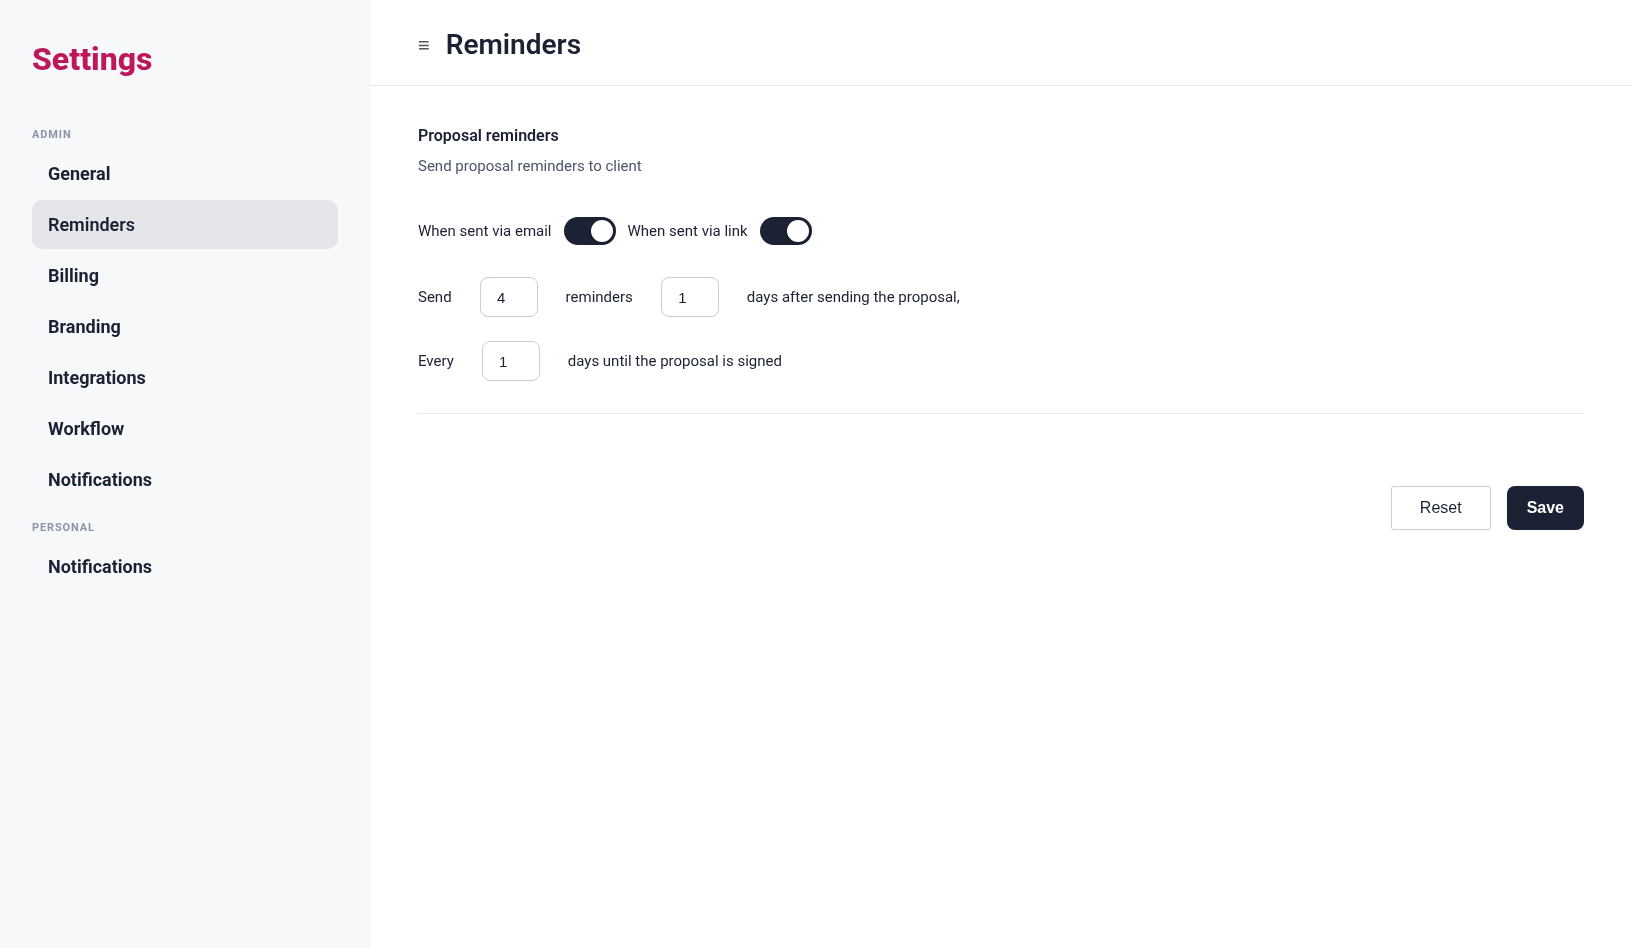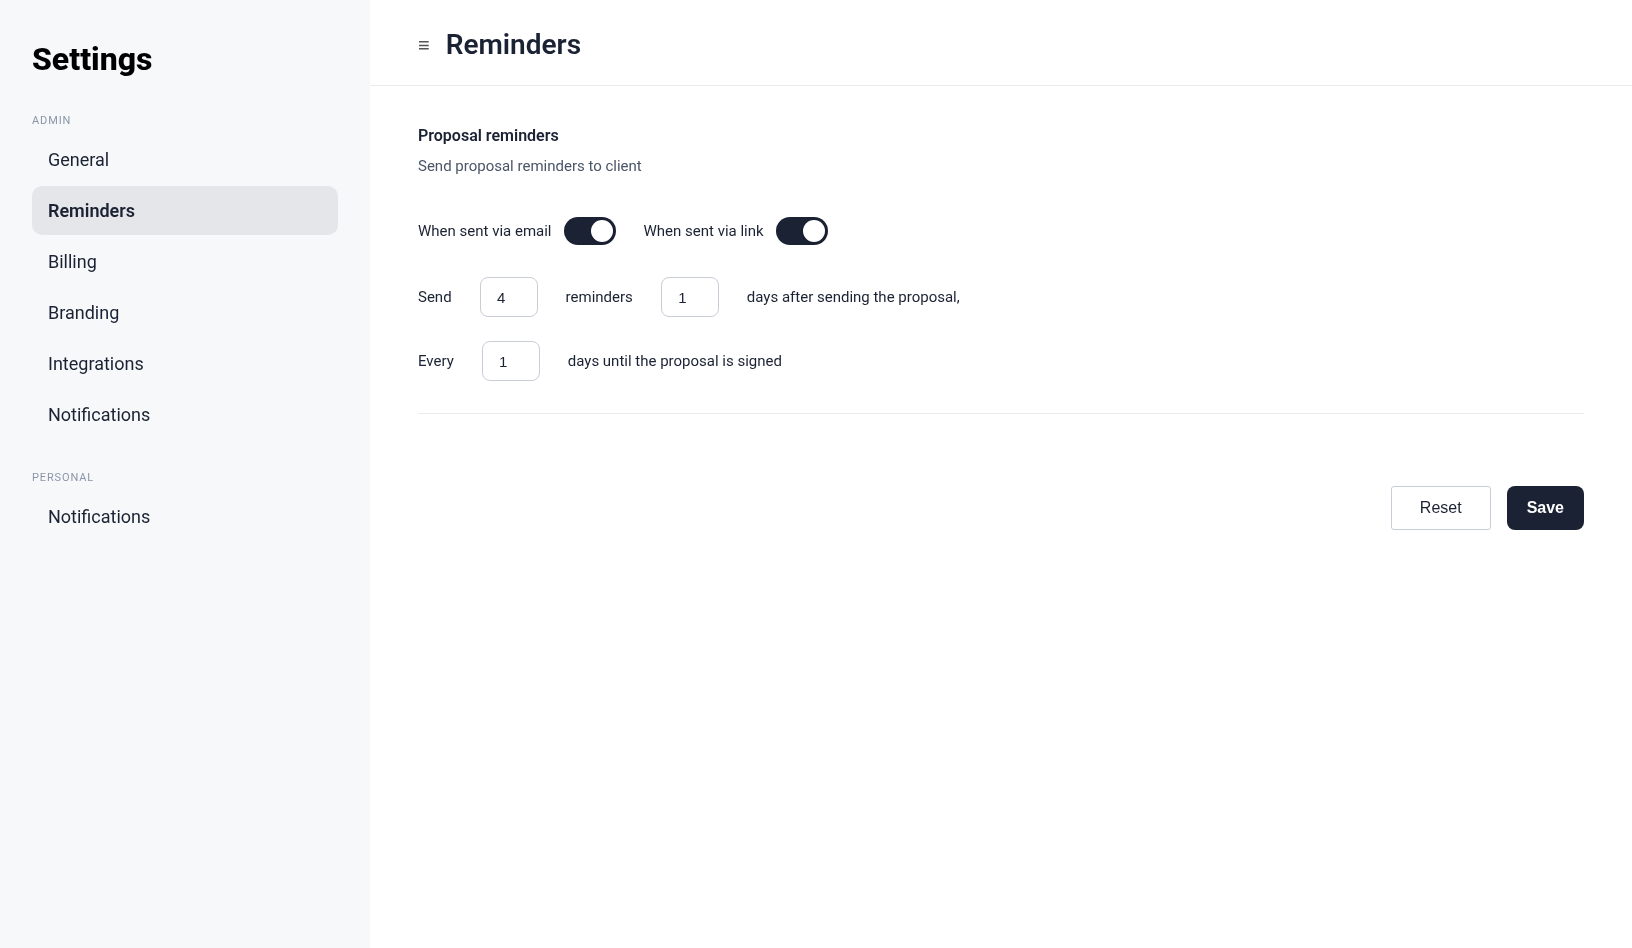--- a/index.html
+++ b/index.html
@@ -22,40 +22,40 @@
       min-width: 370px;
       background: #f7f8fa;
       padding: 40px 32px;
       height: 100vh;
       overflow-y: auto;
     }
 
     .sidebar-title {
       font-size: 32px;
       font-weight: 800;
-      color: #000000;
-      margin-bottom: 36px;
+      color: #be185d;
+      margin-bottom: 50px;
     }
 
     .sidebar-section-label {
       font-size: 11px;
-      font-weight: 400;
+      font-weight: 700;
       color: #8a96a8;
       letter-spacing: 0.08em;
       text-transform: uppercase;
       margin-bottom: 8px;
-      margin-top: 32px;
+      margin-top: 17px;
     }
 
     .sidebar-item {
       display: block;
       padding: 14px 16px;
       border-radius: 10px;
       font-size: 18px;
-      font-weight: 400;
+      font-weight: 700;
       color: #1a2233;
       cursor: pointer;
       text-decoration: none;
       margin-bottom: 2px;
       transition: background 0.15s;
     }
 
     .sidebar-item.active {
       background: #e4e6ea;
       font-weight: 600;
@@ -103,21 +103,21 @@
 
     .section-description {
       font-size: 15px;
       color: #4a5568;
       margin-bottom: 25px;
     }
 
     .toggle-row {
       display: flex;
       align-items: flex-start;
-      gap: 28px;
+      gap: 12px;
       margin-bottom: 32px;
       flex-wrap: wrap;
       margin-top: 42px;
     }
 
     .toggle-group {
       display: flex;
       align-items: center;
       gap: 12px;
     }
@@ -229,20 +229,21 @@
 <div class="sidebar">
   <div class="sidebar-title">Settings</div>
 
   <div class="sidebar-section-label">ADMIN</div>
 
   <a class="sidebar-item">General</a>
   <a class="sidebar-item active">Reminders</a>
   <a class="sidebar-item">Billing</a>
   <a class="sidebar-item">Branding</a>
   <a class="sidebar-item">Integrations</a>
+  <a class="sidebar-item">Workflow</a>
   <a class="sidebar-item">Notifications</a>
 
   <div class="sidebar-section-label">PERSONAL</div>
 
   <a class="sidebar-item">Notifications</a>
 </div>
 
 <div class="main-content">
   <div class="page-header">
     <span class="menu-icon">≡</span>

